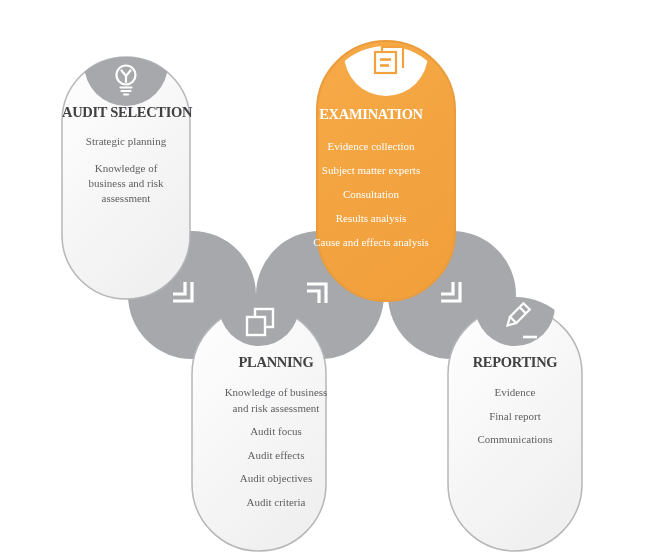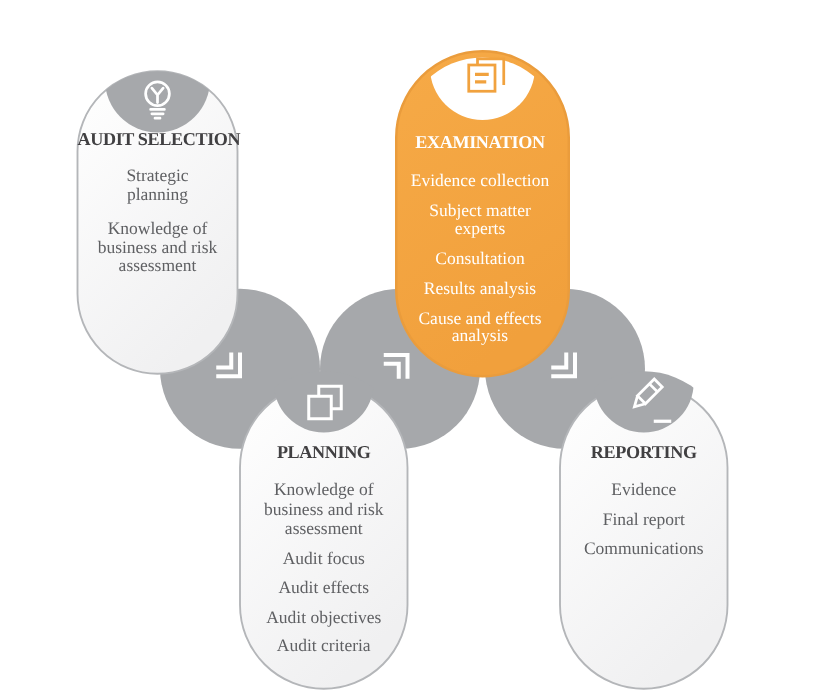--- a/index.html
+++ b/index.html
@@ -2,28 +2,28 @@
 <html><head>
 <meta charset="utf-8">
 <style>
   html,body{margin:0;padding:0;background:#ffffff;}
   .stage{position:relative;width:650px;height:557px;background:#ffffff;overflow:hidden;
          font-family:Liberation Serif, serif;margin-top:29px;}
   .stage svg{position:absolute;left:0;top:0;}
   .card-text{position:absolute;text-align:center;}
   .card-title{font-weight:bold;font-size:14.5px;letter-spacing:-0.3px;color:#414042;white-space:nowrap;}
   .card-items{margin-top:13px;}
-  .card-item{font-size:14px;line-height:15px;color:#5f6063;margin-bottom:12px;padding:0 13px;}
+  .card-item{font-size:11px;line-height:15px;color:#5f6063;margin-bottom:12px;padding:0 13px;}
   
   .c-audit{left:62px;top:75px;width:128px;}
-  .c-exam{left:315px;top:77px;width:138px;}
+  .c-exam{left:302px;top:77px;width:138px;}
   .c-exam .card-title{color:#ffffff;}
   .c-exam .card-items{margin-top:16px;text-align:center;}
   .c-exam .card-item{color:#ffffff;line-height:14px;margin-bottom:10px;padding:0 7px;}
-  .c-plan{left:192px;top:325px;width:134px;}
+  .c-plan{left:209px;top:325px;width:134px;}
   .c-report{left:448px;top:325px;width:134px;}
   .c-plan .card-items,.c-report .card-items{margin-top:14px;}
   .c-plan .card-item,.c-report .card-item{margin-bottom:8px;line-height:15.5px;}
 </style>
 </head>
 <body>
 
 <div class="stage">
 
   <svg width="650" height="557" viewBox="0 0 650 557">

